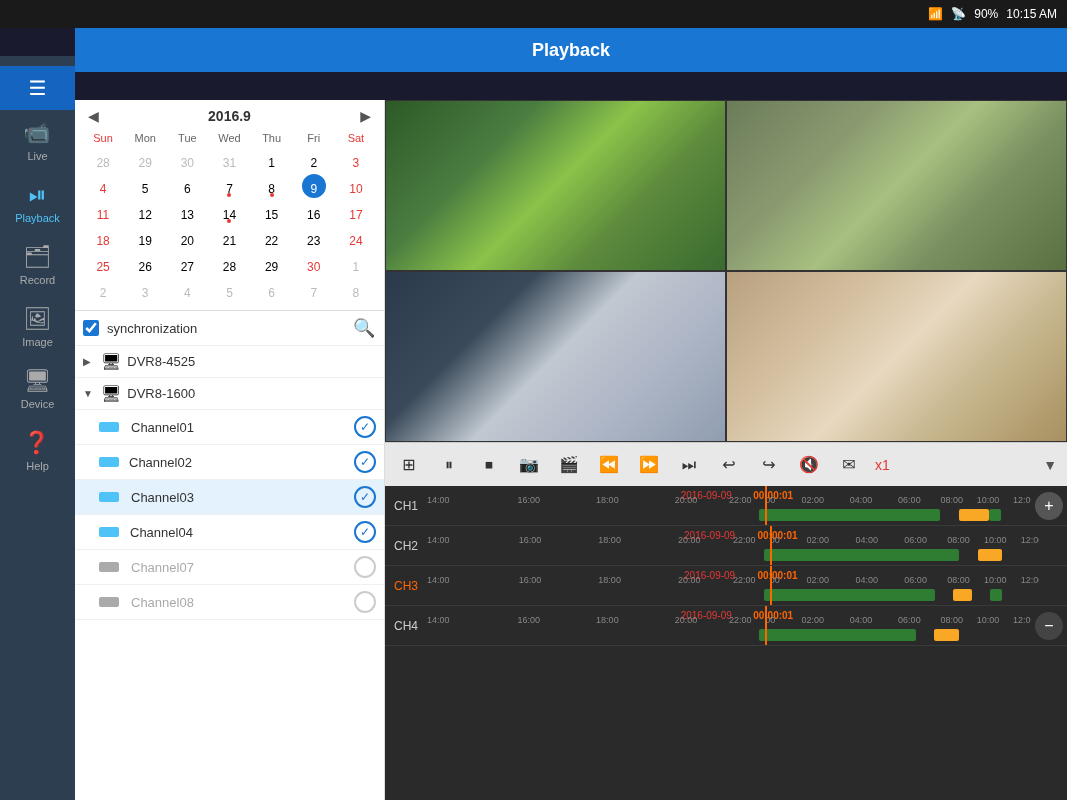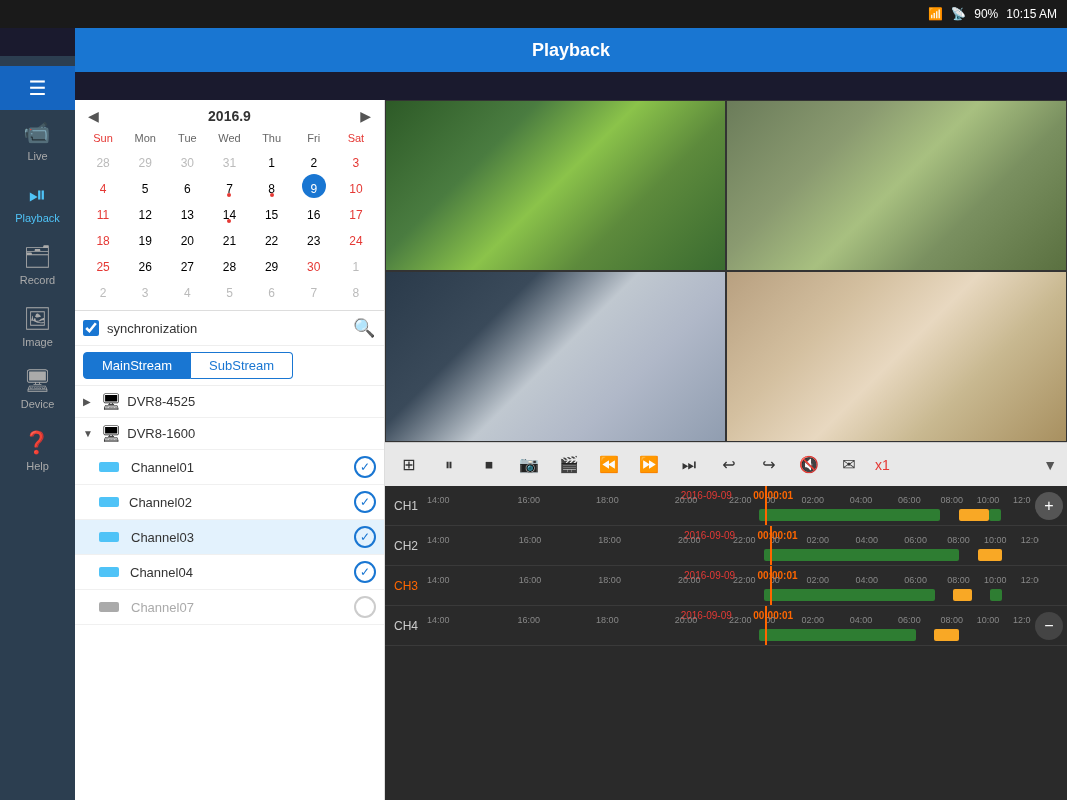--- a/index.html
+++ b/index.html
@@ -238,24 +238,20 @@
         <div class="cal-day gray red">8</div>
       </div>
     </div>
 
     <div class="sync-row">
       <input type="checkbox" class="sync-check" checked="" style="">
       <span class="sync-label">synchronization</span>
       <span class="search-icon-btn">🔍</span>
     </div>
 
-    <div class="stream-row">
-      <button class="stream-btn active">MainStream</button>
-      <button class="stream-btn inactive">SubStream</button>
-    </div>
 
     <div class="device-tree">
 
       <div class="device-row">
         <span class="device-arrow">▶</span>
         <span style="font-size:16px;">🖥</span>
         <span class="device-name">DVR8-4525</span>
       </div>
 
       <div class="device-row">
@@ -280,20 +276,25 @@
         <div class="device-check">✓</div>
       </div>
       <div class="device-row" style="padding-left:24px;">
         <span class="channel-icon"></span>
         <span class="device-name" style="margin-left:5px;">Channel04</span>
         <div class="device-check">✓</div>
       </div>
       <div class="device-row" style="padding-left:24px;">
         <span class="channel-icon gray"></span>
         <span class="device-name" style="margin-left:6px; color:#aaa;">Channel07</span>
+        <div class="device-check" style="border-color:#ccc; color:#ccc;"></div>
+      </div>
+      <div class="device-row" style="padding-left:24px;">
+        <span class="channel-icon gray"></span>
+        <span class="device-name" style="margin-left:6px; color:#aaa;">Channel08</span>
         <div class="device-check" style="border-color:#ccc; color:#ccc;"></div>
       </div>
     </div>
   </div>
 
   <div class="right-panel">
 
     <div class="video-grid">
       <div class="video-cell video-1">
         <div class="video-placeholder"></div>

